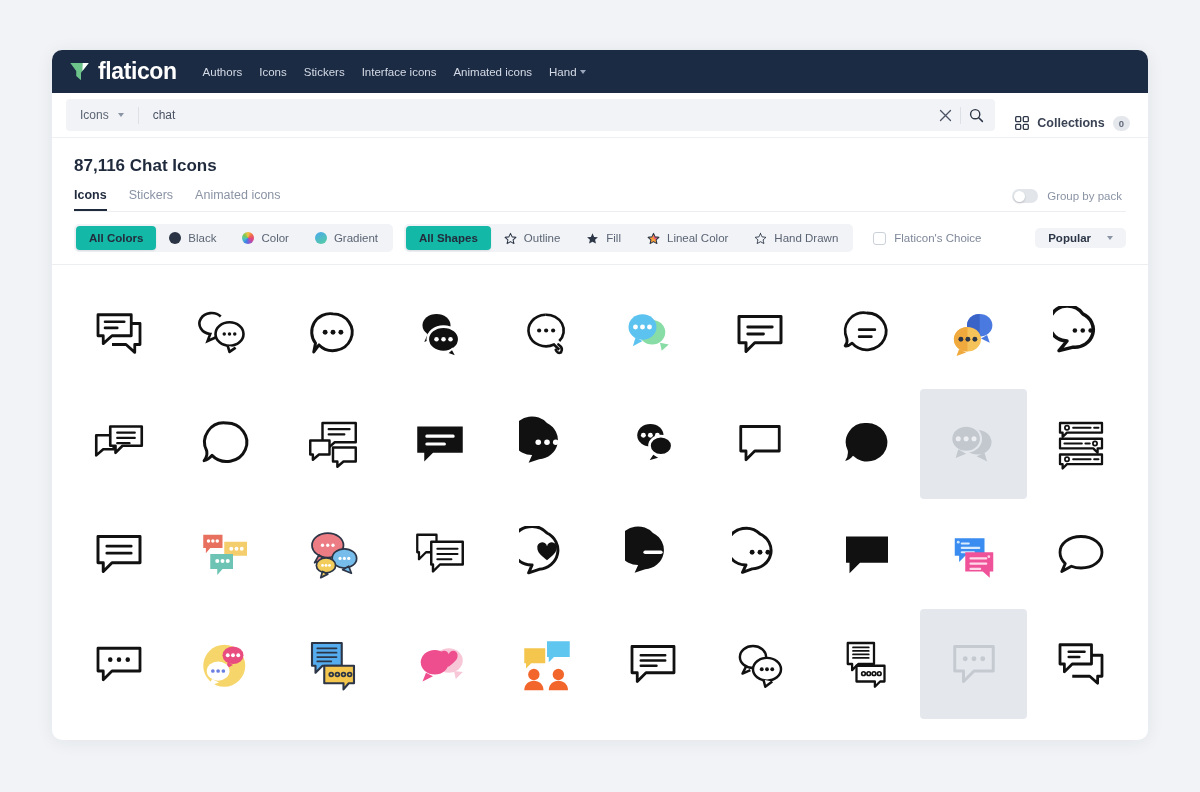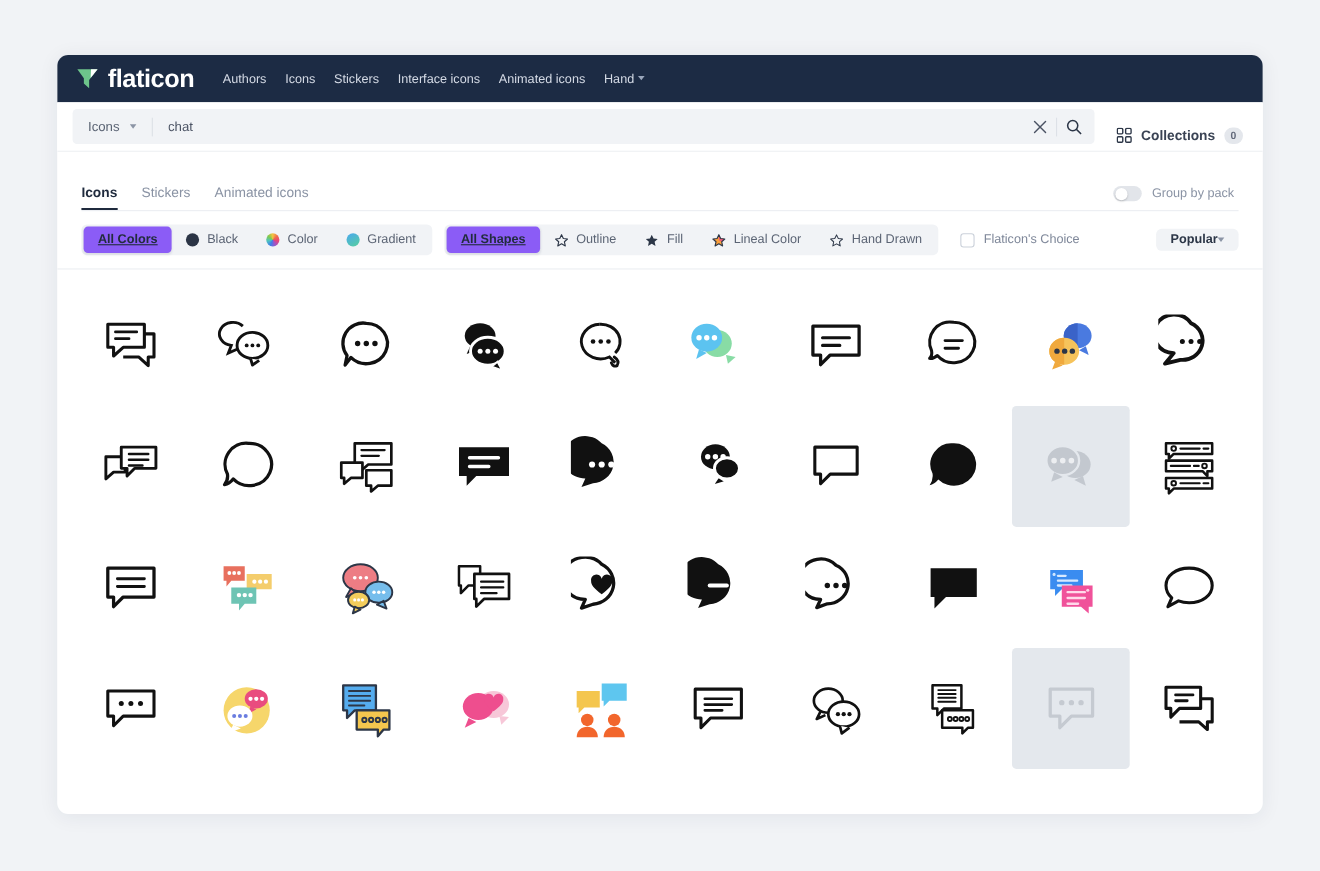--- a/index.html
+++ b/index.html
@@ -133,42 +133,42 @@
   }
   .pill-group {
     display: flex; align-items: center; background: #f1f3f6;
     border-radius: 5px; padding: 2px; height: 28px;
   }
   .pill {
     display: flex; align-items: center; gap: 7px;
     padding: 0 13px; height: 24px; border-radius: 4px;
     font-size: 11.5px; color: #5b6474; cursor: pointer; white-space: nowrap;
   }
-  .pill.active { background: #8b5cf6; color: #222c3d; font-weight: bold;
-    box-shadow: 0 1px 2px rgba(30,40,70,.1); text-decoration: underline; }
+  .pill.active { background: #14b8a6; color: #222c3d; font-weight: bold;
+    box-shadow: 0 1px 2px rgba(30,40,70,.1); }
   .dot { width: 12px; height: 12px; border-radius: 50%; flex: 0 0 auto; }
   .dot-black { background: #2b3445; }
   .dot-color {
     background: conic-gradient(#f6c344, #ef6a4d, #e4457c, #9b55c9,
                                #3f7ee8, #4fc3c1, #7ec94e, #f6c344);
   }
   .dot-gradient { background: linear-gradient(150deg, #4aa8f0 0%, #56cf9e 100%); }
   .star { width: 13px; height: 13px; display: block; flex: 0 0 auto; }
   .check-item {
     display: flex; align-items: center; gap: 8px;
     margin-left: 9px; cursor: pointer;
   }
   .checkbox {
     width: 13px; height: 13px; border: 1.5px solid #cbd1da;
     border-radius: 3px; background: #fff;
   }
   .check-label { font-size: 11.5px; color: #7e8799; white-space: nowrap; }
   .sort-select {
     margin-left: auto; background: #f1f3f6; border-radius: 5px;
-    height: 20px; display: flex; align-items: center; 
+    height: 20px; display: flex; align-items: center; gap: 16px;
     padding: 0 13px; cursor: pointer;
   }
   .sort-label { font-size: 11.5px; color: #2c3647; font-weight: bold; }
 
   
   .grid {
     display: grid;
     grid-template-columns: repeat(10, 1fr);
     padding: 14px 14px 20px 14px;
     row-gap: 0;
@@ -231,20 +231,21 @@
           <rect x="8.3" y="0.7" width="5" height="5" rx="1" fill="none" stroke="#2c3647" stroke-width="1.3"></rect>
           <rect x="0.7" y="8.3" width="5" height="5" rx="1" fill="none" stroke="#2c3647" stroke-width="1.3"></rect>
           <rect x="8.3" y="8.3" width="5" height="5" rx="1" fill="none" stroke="#2c3647" stroke-width="1.3"></rect>
         </svg>
         <span class="collections-label">Collections</span>
         <span class="count-pill">0</span>
       </div>
     </div>
 
     <div class="title-zone">
+      <div class="page-title">87,116 Chat Icons</div>
       <div class="tabs-row">
         <span class="tab active">Icons</span>
         <span class="tab">Stickers</span>
         <span class="tab">Animated icons</span>
         <div class="group-toggle">
           <span class="toggle-track">
             <span class="toggle-knob"></span>
           </span>
           <span class="group-label">Group by pack</span>
         </div>

